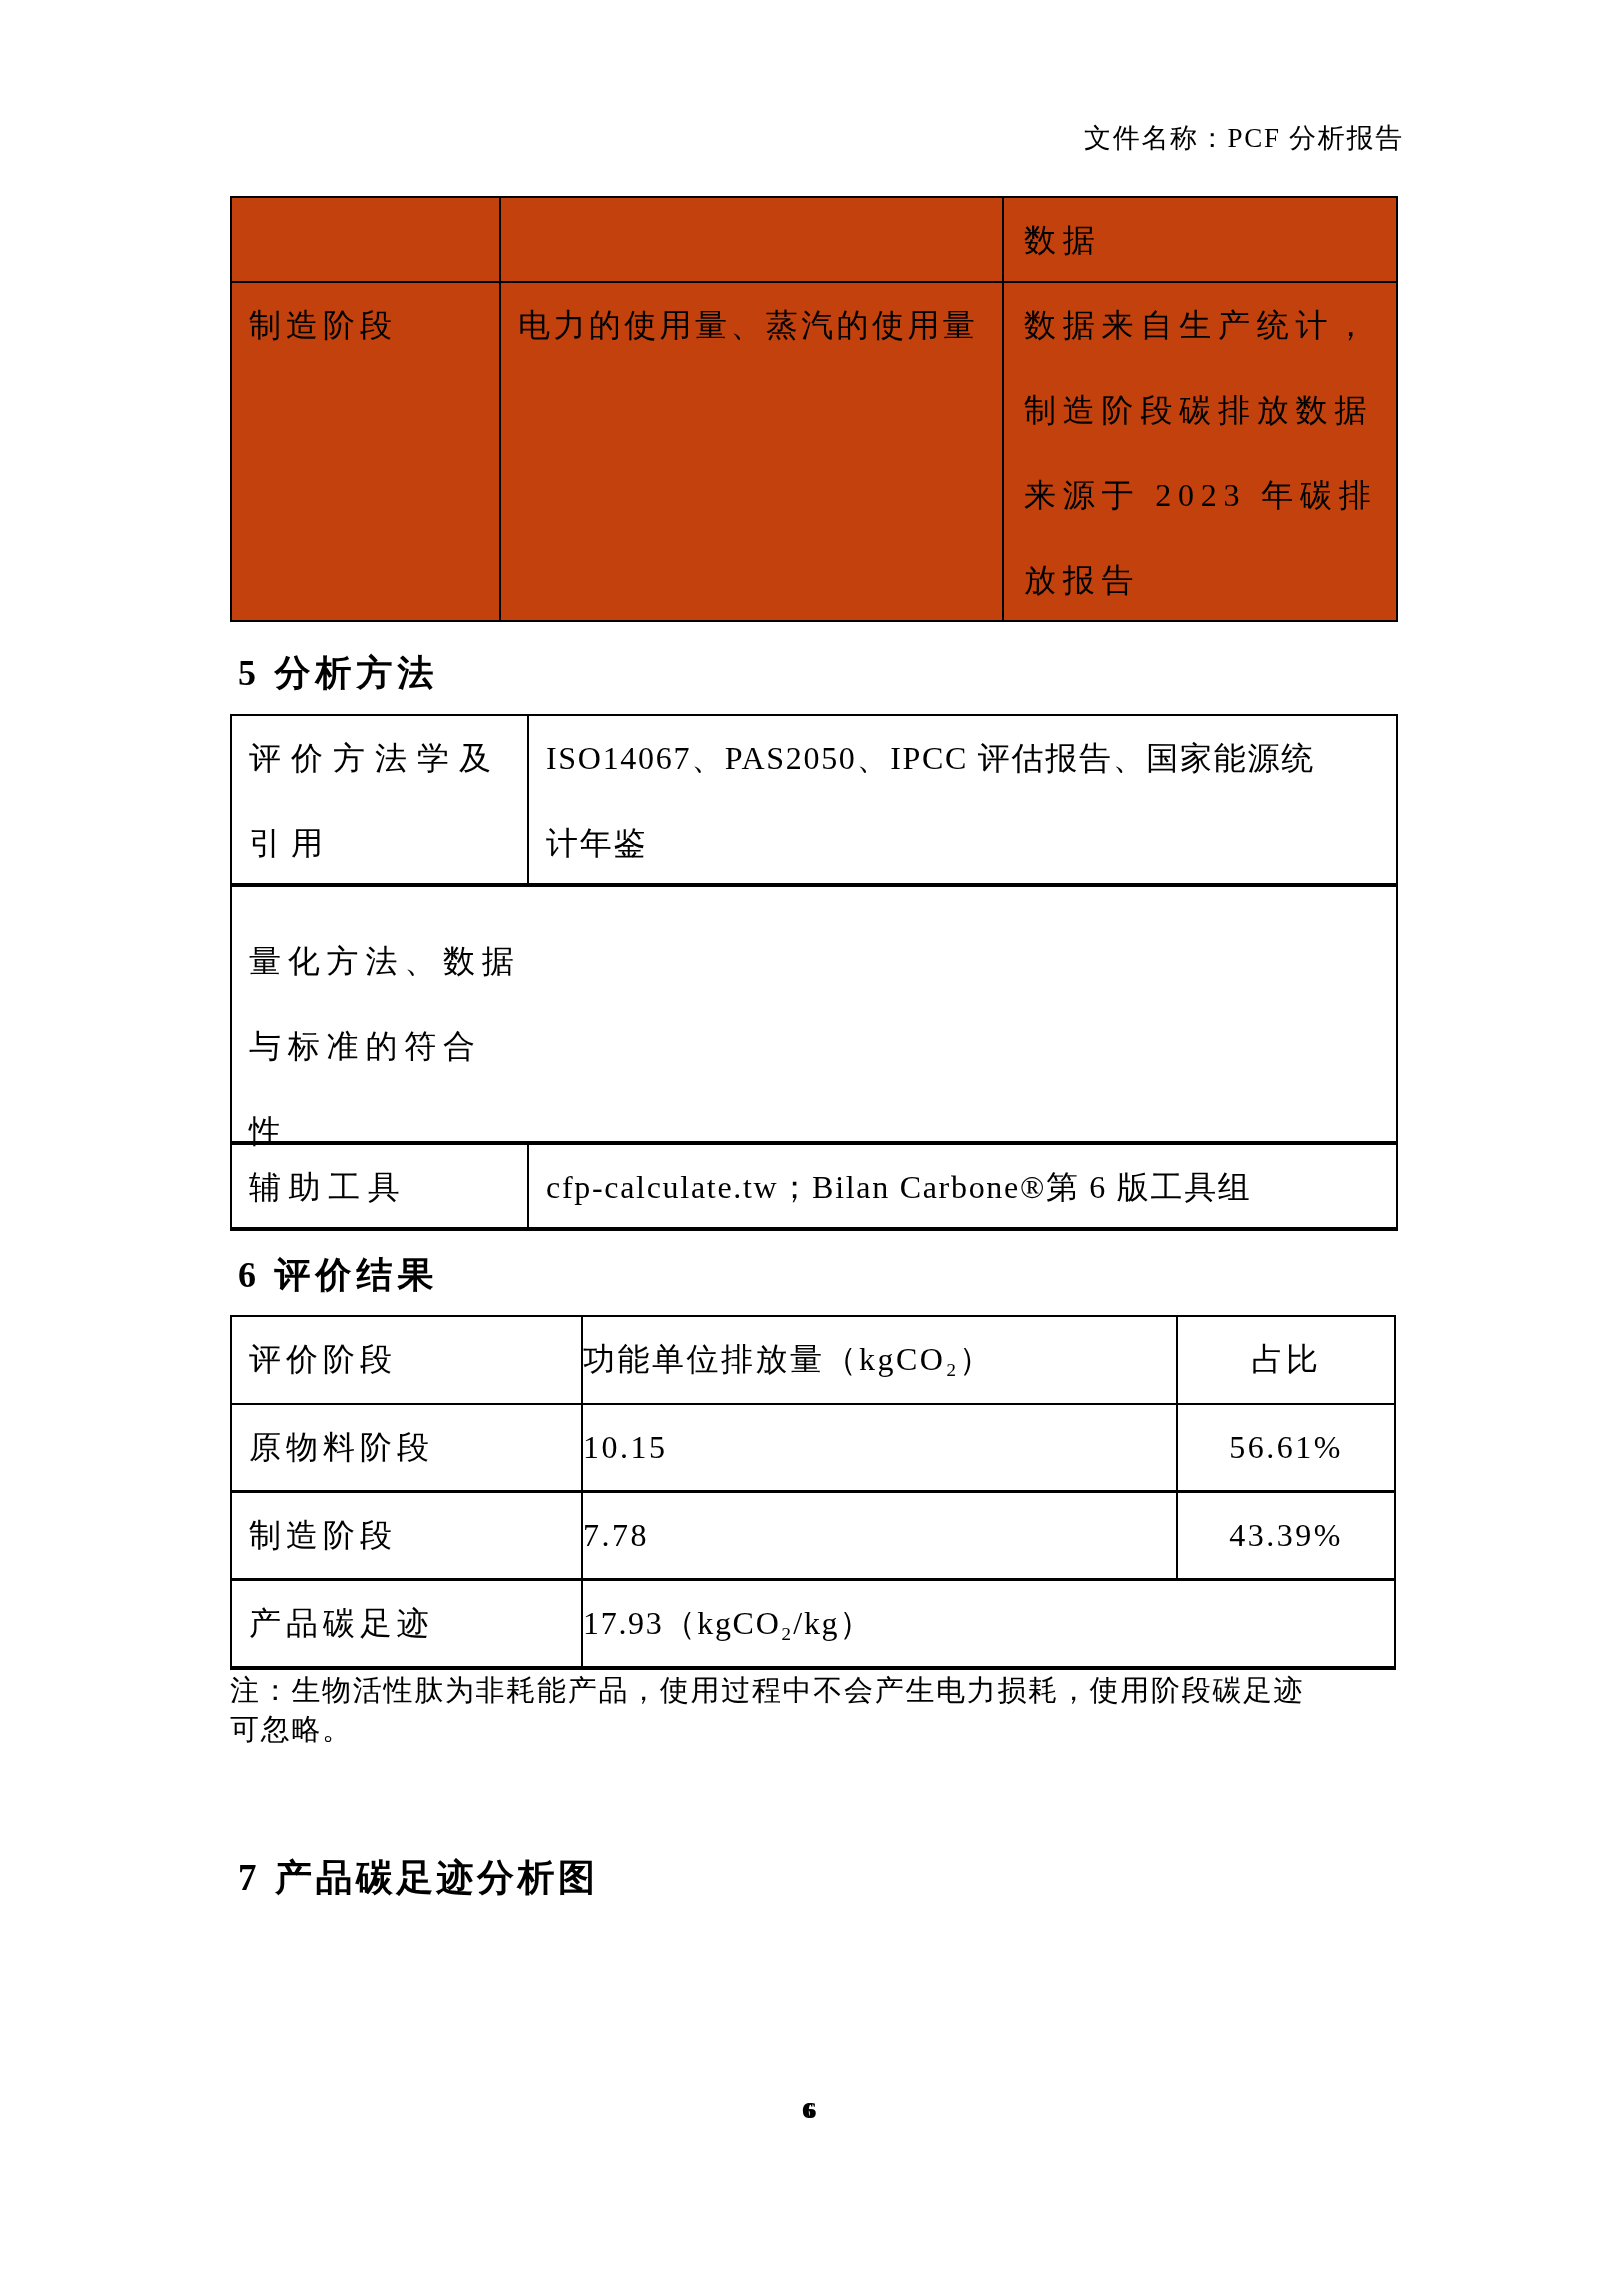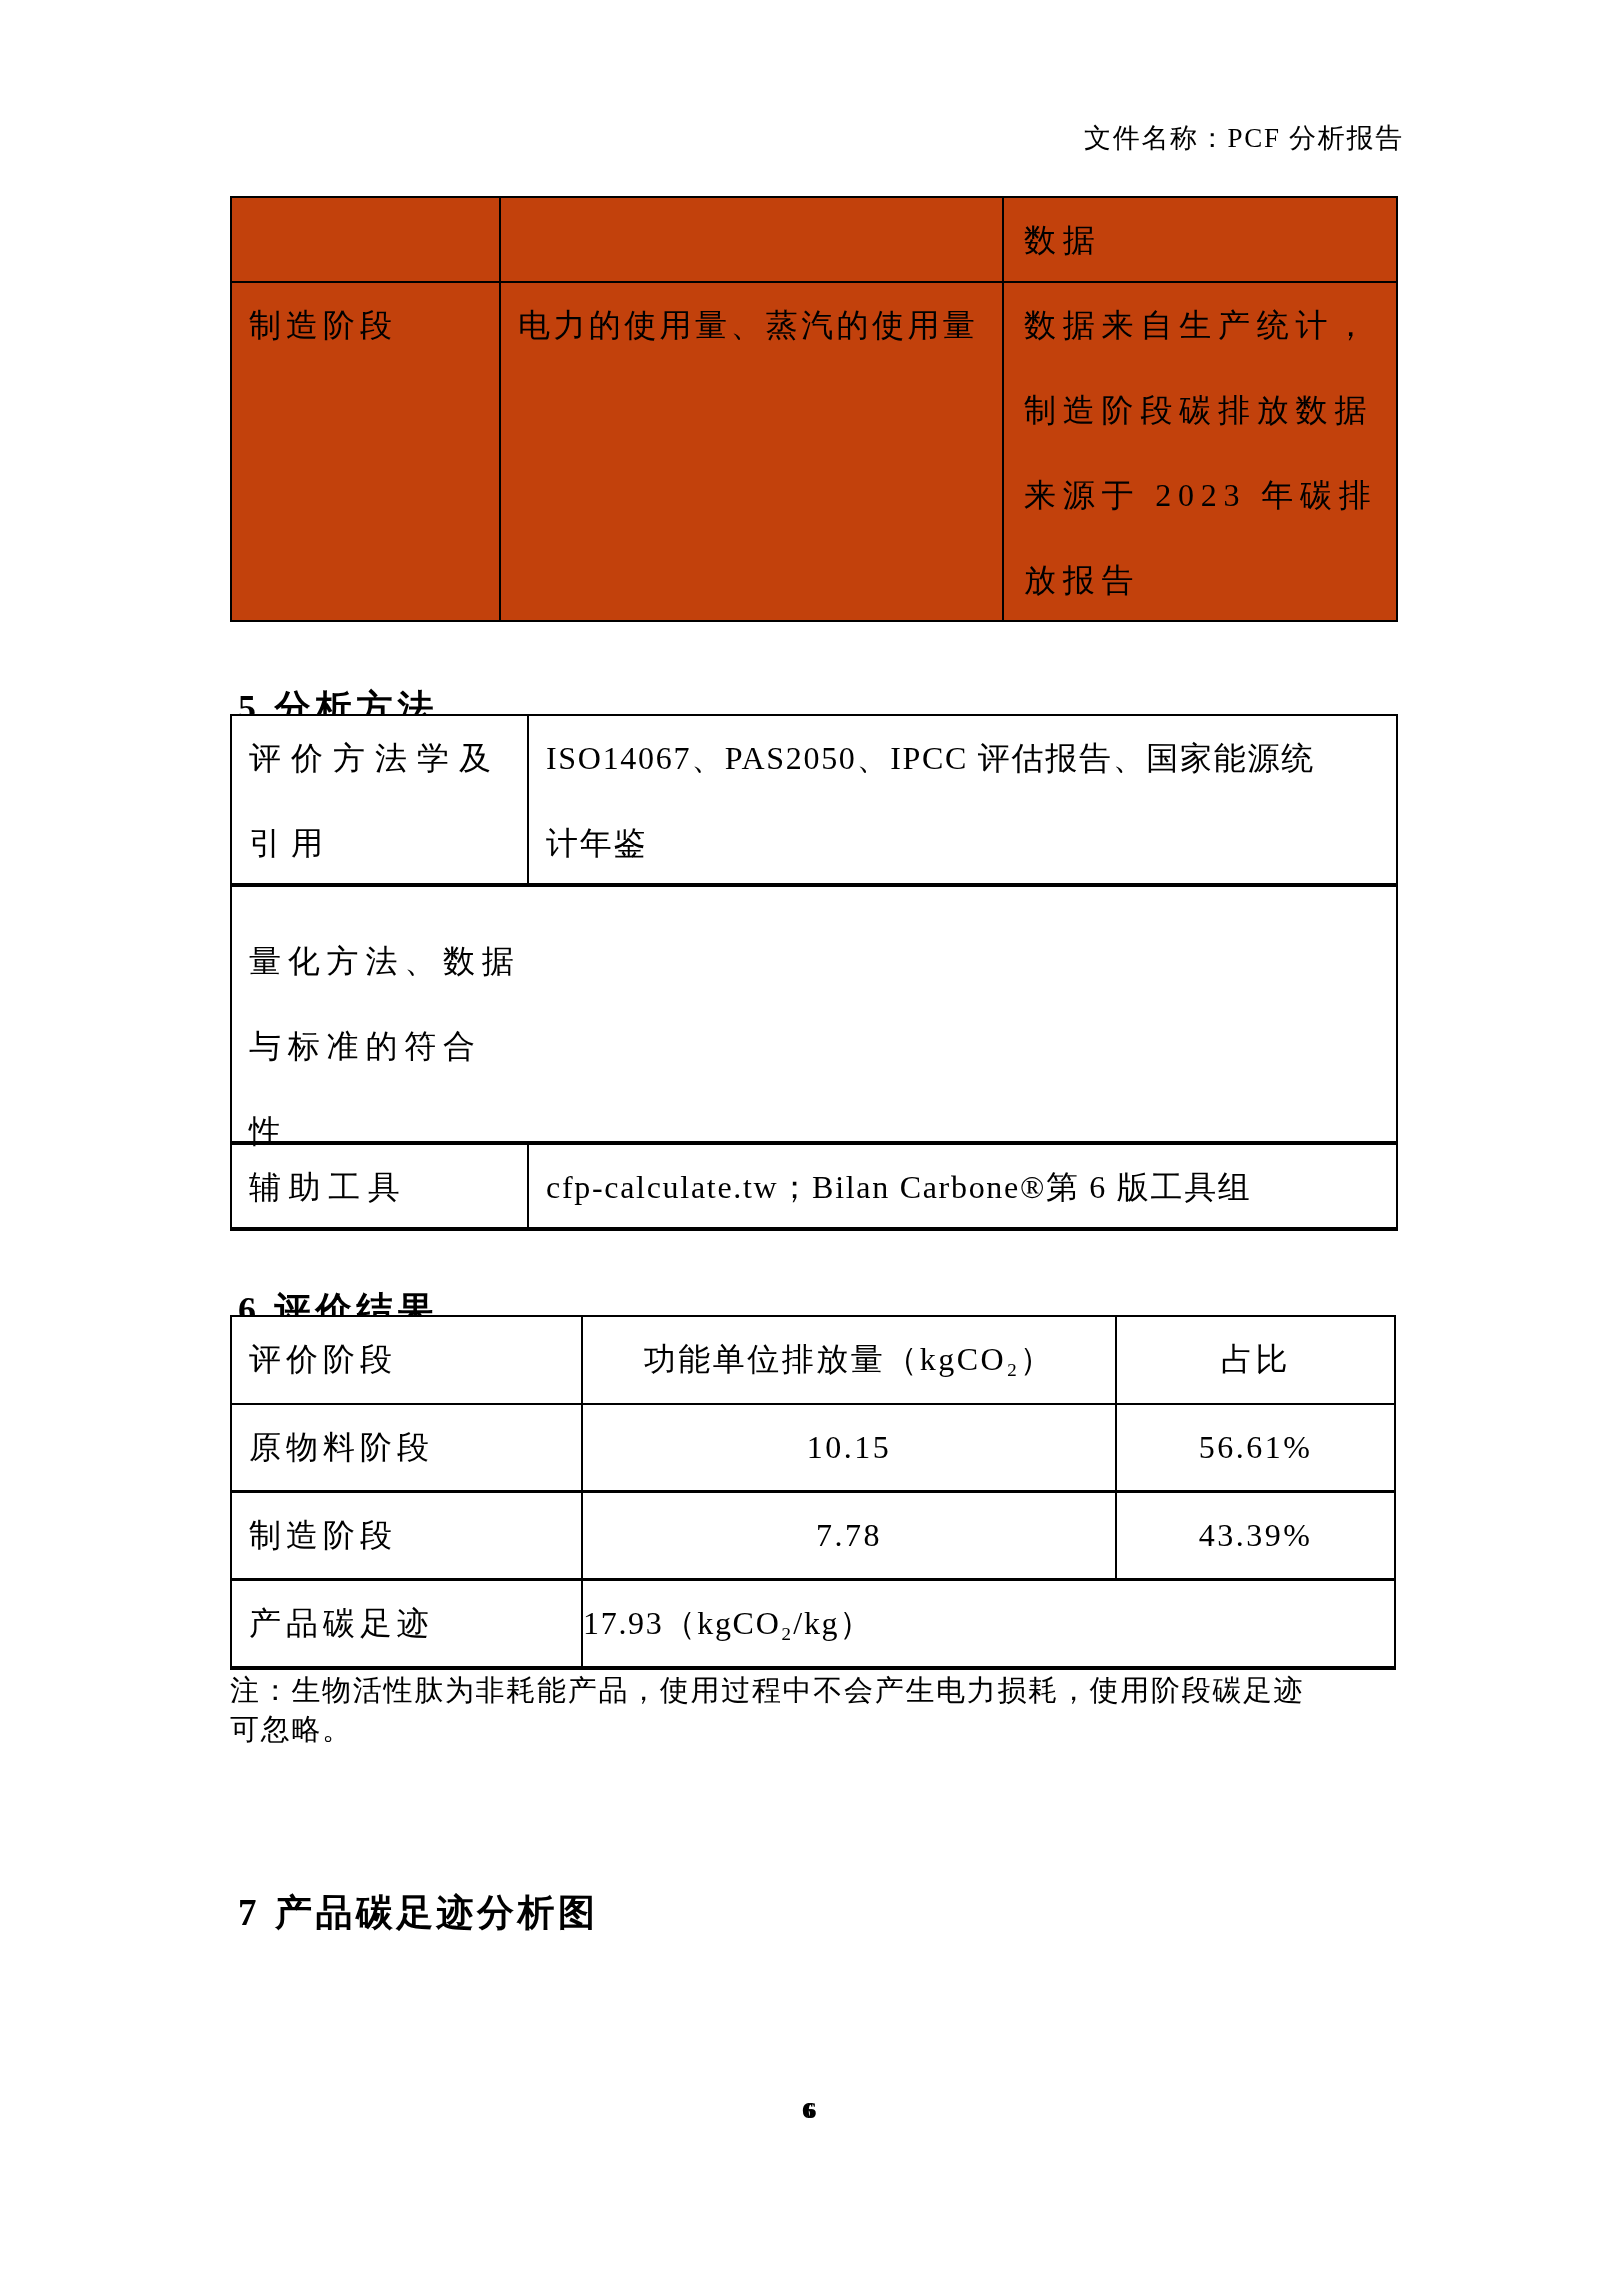--- a/index.html
+++ b/index.html
@@ -16,21 +16,21 @@
   .cell{box-sizing:border-box;font-size:32px;line-height:85px;white-space:pre-line;}
   .row{display:flex;}
   
   #t1{left:230px;top:196px;width:1168px;border:2.5px solid #000;box-sizing:border-box;background:#c2410c;}
   #t1 .r1{height:83px;}
   #t1 .r2{height:337px;border-top:2.5px solid #000;}
   #t1 .c1{width:267px;padding-left:17px;letter-spacing:5px;}
   #t1 .c2{width:503px;border-left:2.5px solid #000;padding-left:17px;letter-spacing:3.4px;}
   #t1 .c3{flex:1;border-left:2.5px solid #000;padding-left:20px;letter-spacing:6.8px;}
   
-  .heading{font-weight:bold;font-size:36px;letter-spacing:5px;margin-top:35px;}
+  .heading{font-weight:bold;font-size:36px;letter-spacing:5px;}
   .heading .num{letter-spacing:0;}
   .heading .ttl{margin-left:18.6px;}
   #h5{left:238px;top:649px;}
   #h6{left:238px;top:1251px;}
   #h7{left:238px;top:1853px;font-size:37px;letter-spacing:3.4px;}
   
   #t2{left:230px;top:714px;width:1168px;border:2.5px solid #000;border-bottom-width:4.2px;box-sizing:border-box;background:#fff;}
   #t2 .r1{height:167px;}
   #t2 .r2{height:254px;border-top:4.2px solid #000;}
   #t2 .r3{height:82px;border-top:4.2px solid #000;}
@@ -39,21 +39,21 @@
   #t2 .ls12{letter-spacing:10px;}
   #t2 .ls8{letter-spacing:6.8px;margin-top:32px;}
   #t2 .ls9{letter-spacing:7.6px;}
   
   #t3{left:230px;top:1315px;width:1166px;border:2.5px solid #000;border-bottom-width:4.2px;box-sizing:border-box;background:#fff;}
   #t3 .rh{height:86px;}
   #t3 .rd1{height:85px;border-top:2.5px solid #000;}
   #t3 .rd2{height:85px;border-top:3.4px solid #000;}
   #t3 .rd3{height:85px;border-top:3.4px solid #000;}
   #t3 .c1{width:349px;padding-left:17px;letter-spacing:5px;}
-  #t3 .c2{width:534px;border-left:2.5px solid #000;text-align:center;letter-spacing:2.5px;}
+  #t3 .c2{width:595px;border-left:2.5px solid #000;text-align:left;letter-spacing:2.5px;}
   #t3 .c3{flex:1;border-left:2.5px solid #000;text-align:center;letter-spacing:2.5px;}
   #t3 .cmerge{flex:1;border-left:2.5px solid #000;letter-spacing:1.7px;}
   
   #note{left:230px;top:1671px;width:1171px;font-size:29px;line-height:39px;letter-spacing:1.7px;}
   
   #page-num{left:802px;top:2097px;font-size:24px;font-weight:bold;text-shadow:2.5px 0 0 #000;}
 </style>
 </head>
 <body>
 

